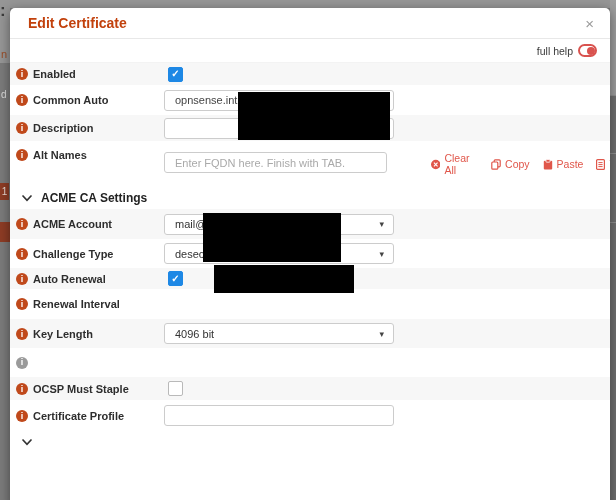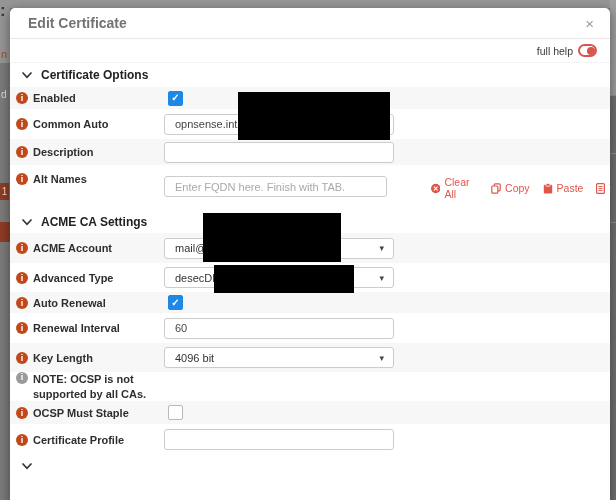--- a/index.html
+++ b/index.html
@@ -18,21 +18,21 @@
                color:#e3cfc6;font-size:11px;display:flex;align-items:center;padding-left:43px;}
   .bd-top{position:absolute;left:0;top:0;width:616px;height:8px;background:#969696;}
   .bd-right{position:absolute;left:610px;top:0;width:6px;height:500px;background:#6f6f6f;}
   .bd-right .seg-top{position:absolute;left:0;top:0;width:6px;height:95px;background:#9d9d9d;}
   .bd-right .hl{position:absolute;left:0;width:6px;height:1px;background:#8f8f8f;}
 
   
   .modal{position:absolute;left:10px;top:8px;width:600px;height:500px;background:#fff;
          border-radius:5px 5px 0 0;box-shadow:0 3px 12px rgba(0,0,0,.45);overflow:hidden;}
   .m-header{height:30px;border-bottom:1px solid #e8e8e8;display:flex;align-items:center;padding:0 12px 0 18px;}
-  .m-title{flex:1;font-size:14px;font-weight:bold;color:#737373;}
+  .m-title{flex:1;font-size:14px;font-weight:bold;color:#c2410c;}
   .m-close{color:#9b9b9b;font-size:15px;line-height:1;cursor:pointer;padding:2px 4px;}
   .help-row{height:23px;display:flex;justify-content:flex-end;align-items:center;gap:5px;
             padding-right:13px;border-bottom:1px solid #f3f3f3;}
   .help-label{font-size:10.5px;color:#3a3a3a;}
   .toggle{width:15px;height:9px;border:2px solid #d9534f;border-radius:7px;position:relative;}
   .toggle::after{content:"";position:absolute;right:0px;top:0.5px;width:8px;height:8px;border-radius:50%;background:#d9534f;}
 
   .sec{display:flex;align-items:center;gap:9px;padding-left:12px;font-size:12px;font-weight:bold;color:#222;}
   .chev{display:inline-flex;}
 
@@ -94,28 +94,20 @@
     <div class="m-header">
       <span class="m-title">Edit Certificate</span>
       <span class="m-close">×</span>
     </div>
 
     <div class="help-row">
       <span class="help-label">full help</span>
       <span class="toggle"></span>
     </div>
 
-    <div class="sec" style="height:24px">
-      <span class="chev">
-        <svg width="10" height="7" viewBox="0 0 10 7">
-            <polyline points="1,1 5,5.3 9,1" stroke="#333" stroke-width="1.7" fill="none" stroke-linecap="round"></polyline>
-          </svg>
-      </span>
-      <span>Certificate Options</span>
-    </div>
 
     <div class="row alt" style="height:22px">
       <div class="lbl">
           <span class="info">i</span>
         <span>Enabled</span>
         </div>
       <div class="ctrl">
           <span class="cb checked"></span>
         </div>
     </div>
@@ -194,21 +186,21 @@
           <div class="select">
         <span>mail@</span>
         <span class="caret">▾</span>
           </div>
         </div>
     </div>
 
     <div class="row" style="height:29px">
       <div class="lbl">
           <span class="info">i</span>
-        <span>Advanced Type</span>
+        <span>Challenge Type</span>
         </div>
       <div class="ctrl">
           <div class="select">
         <span>desecDNS</span>
         <span class="caret">▾</span>
           </div>
         </div>
     </div>
 
     <div class="row alt" style="height:21px">
@@ -219,41 +211,39 @@
       <div class="ctrl">
           <span class="cb checked"></span>
         </div>
     </div>
 
     <div class="row" style="height:30px">
       <div class="lbl">
           <span class="info">i</span>
         <span>Renewal Interval</span>
         </div>
-      <div class="ctrl"><input class="tinput" value="60" style=""></div>
     </div>
 
 
     <div class="row alt" style="height:29px">
       <div class="lbl">
           <span class="info">i</span>
         <span>Key Length</span>
         </div>
       <div class="ctrl">
           <div class="select">
         <span>4096 bit</span>
         <span class="caret">▾</span>
           </div>
         </div>
     </div>
 
     <div class="row" style="height:29px">
       <div class="note-lbl">
           <span class="info gray">i</span>
-        <span>NOTE: OCSP is not supported by all CAs.</span>
         </div>
       <div class="ctrl"></div>
     </div>
 
     <div class="row alt" style="height:23px">
       <div class="lbl">
           <span class="info">i</span>
         <span>OCSP Must Staple</span>
         </div>
       <div class="ctrl">

